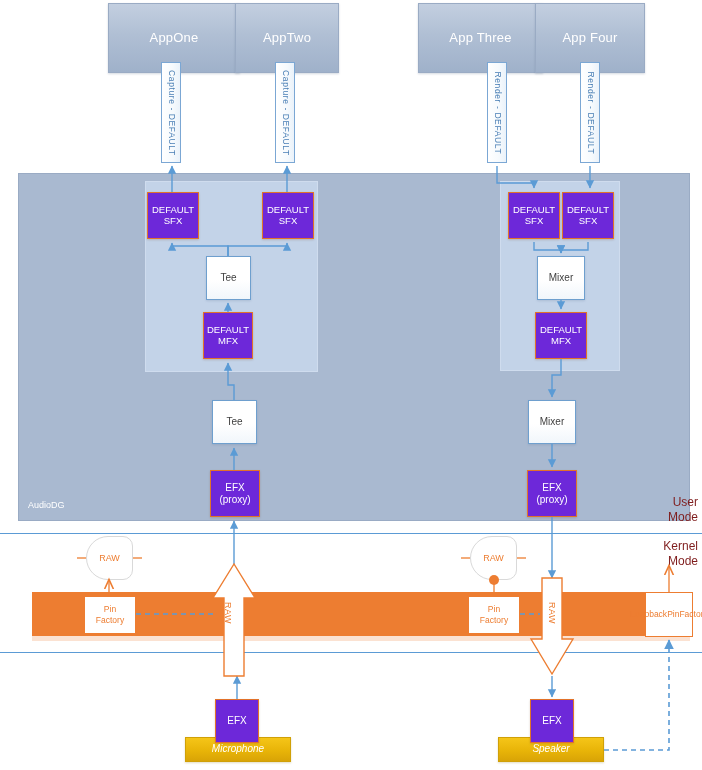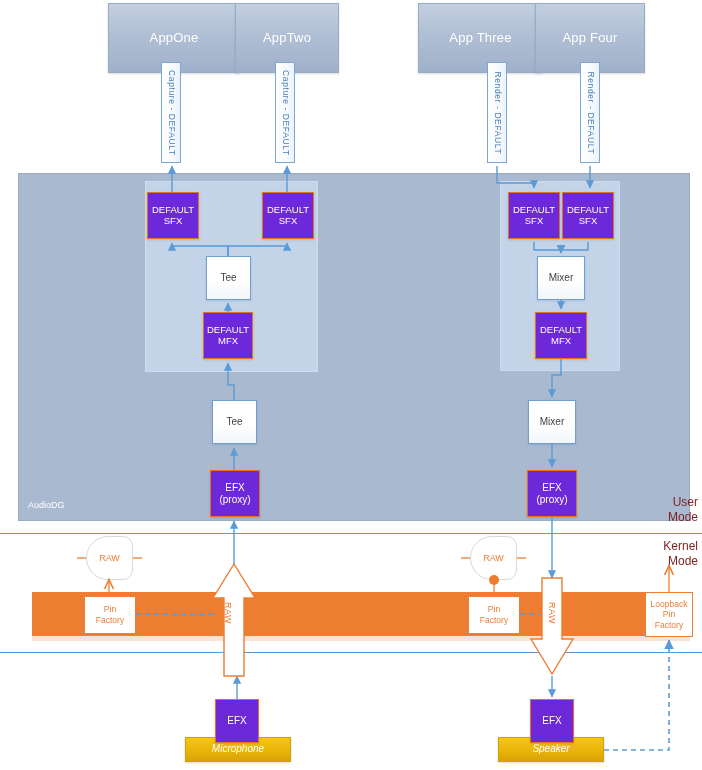--- a/index.html
+++ b/index.html
@@ -199,21 +199,21 @@
   </div>
 
   <div class="abs pinbox ctr" style="left:84px;top:596px;width:52px;height:38px;flex-direction:column;">
     <span>Pin</span>
     <span>Factory</span>
   </div>
   <div class="abs pinbox ctr" style="left:468px;top:596px;width:52px;height:38px;flex-direction:column;">
     <span>Pin</span>
     <span>Factory</span>
   </div>
-  <div class="abs pinbox ctr" style="left:645px;top:592px;width:48px;height:45px;flex-direction:column;align-items:center;">
+  <div class="abs pinbox ctr" style="left:645px;top:592px;width:48px;height:45px;flex-direction:row;align-items:center;">
     <span>Loopback</span>
     <span>Pin</span>
     <span>Factory</span>
   </div>
 
   <div class="rawv" style="left:217px;top:605px;">RAW</div>
   <div class="rawv" style="left:541px;top:605px;">RAW</div>
 
   <div class="abs device ctr" style="left:185px;top:737px;width:106px;height:25px;align-items:flex-start;padding-top:5px;">
     <span>Microphone</span>

